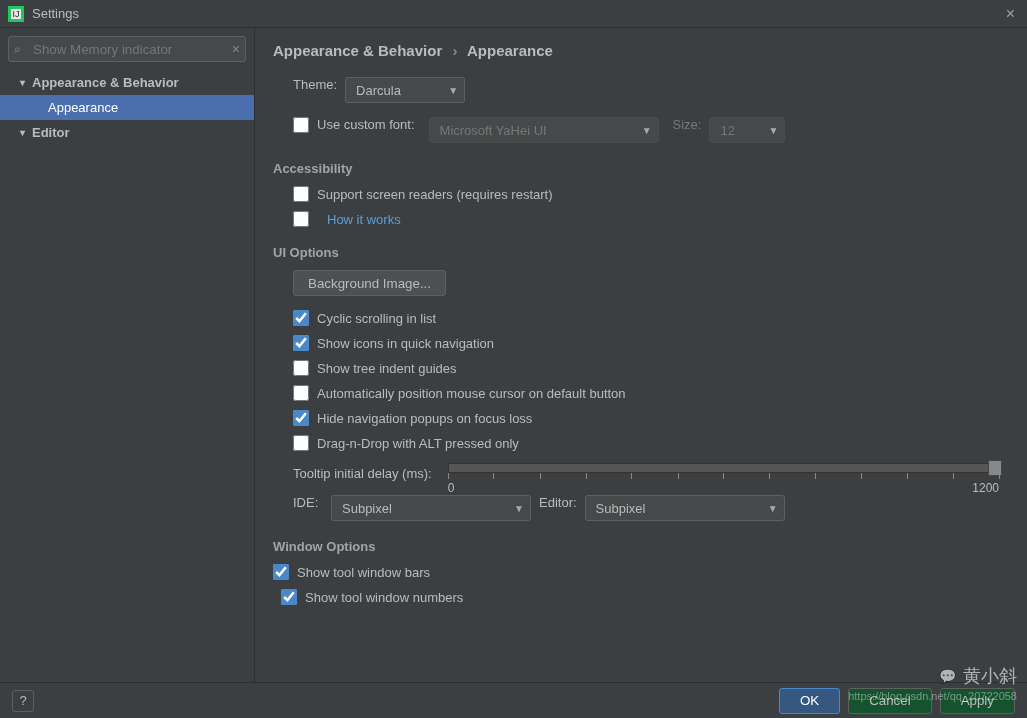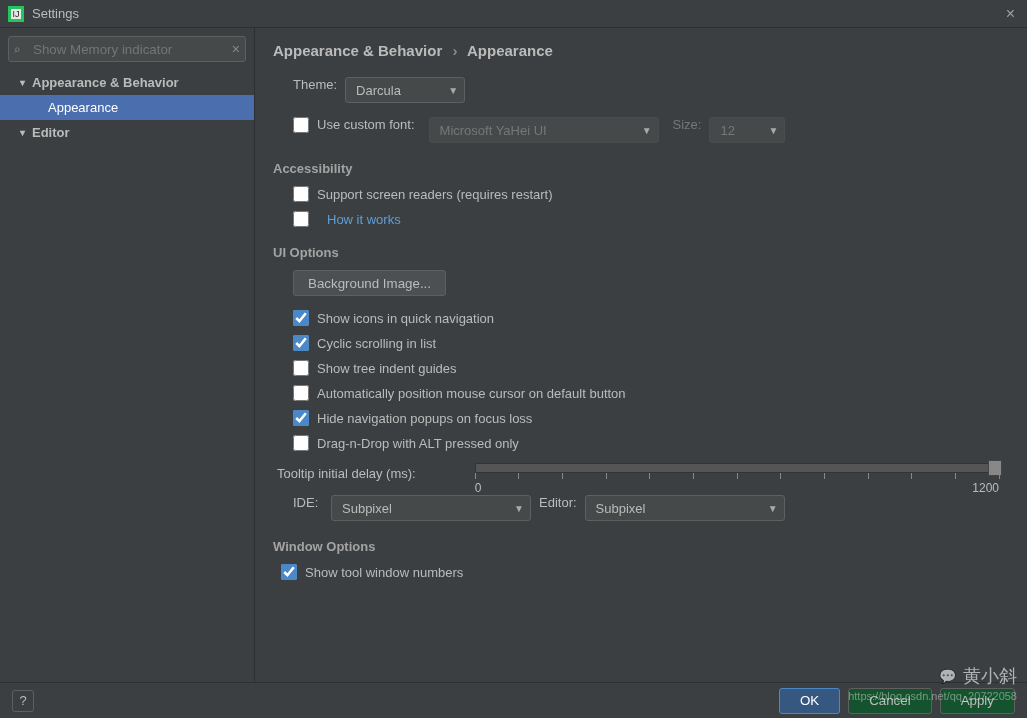--- a/index.html
+++ b/index.html
@@ -30,21 +30,21 @@
 .combo { display: flex; align-items: center; height: 26px; background: #45494a; border: 1px solid #5e6060; color: #bbbbbb; padding: 0 6px 0 10px; border-radius: 3px; cursor: pointer; }
 .combo .val { flex: 1; }
 .combo .dd { font-size: 10px; color: #aaa; margin-left: 8px; }
 .combo.disabled { color: #777; border-color: #4a4c4d; }
 .chk { display: flex; align-items: flex-end; margin-left: 20px; margin-bottom: 9px; }
 .chk input { width: 16px; height: 16px; margin-right: 8px; accent-color: #4a88c7; }
 .chk label { color: #bbbbbb; }
 .section { color: #a3a3a3; margin: 18px 0 10px 0; font-weight: bold; }
 .btn { display: inline-flex; align-items: center; height: 26px; background: #4c5052; border: 1px solid #5e6060; color: #bbbbbb; padding: 0 14px; border-radius: 3px; cursor: pointer; }
 .link { color: #5b9fd9; cursor: pointer; margin-left: 10px; }
-.slider-row { display: flex; align-items: flex-start; margin-left: 4px; gap: 43px; }
+.slider-row { display: flex; align-items: flex-start; margin-left: 20px; }
 .slider-lbl { margin-right: 16px; margin-top: 6px; }
 .slider-box { flex: 1; }
 .slider { position: relative; height: 10px; background: #555; border: 1px solid #333; margin-top: 3px; margin-right: 10px; }
 .slider .handle { position: absolute; right: -4px; top: -4px; width: 14px; height: 16px; background: #888; border: 1px solid #444; }
 .ticks { position: relative; height: 8px; margin-right: 10px; }
 .ticks .t { position: absolute; width: 1px; height: 6px; background: #888; top: 0; }
 .tickl { display: flex; justify-content: space-between; font-size: 12px; color: #bbb; margin-right: 10px; }
 .two-col { display: flex; gap: 120px; }
 .two-col .col { flex: 1; }
 .footer { height: 36px; display: flex; align-items: center; border-top: 1px solid #2d2f30; padding: 0 12px; background: #3c3f41; }
@@ -124,25 +124,25 @@
       <input type="checkbox" style="">
       <span class="link">How it works</span>
     </div>
 
     <div class="section">UI Options</div>
     <div class="row indent">
       <button class="btn">Background Image...</button>
     </div>
     <div class="chk">
       <input type="checkbox" checked="" style="">
+      <label>Cyclic scrolling in list</label>
+    </div>
+    <div class="chk">
+      <input type="checkbox" checked="" style="">
       <label>Show icons in quick navigation</label>
-    </div>
-    <div class="chk">
-      <input type="checkbox" checked="" style="">
-      <label>Cyclic scrolling in list</label>
     </div>
     <div class="chk">
       <input type="checkbox" style="">
       <label>Show tree indent guides</label>
     </div>
     <div class="chk">
       <input type="checkbox" style="">
       <label>Automatically position mouse cursor on default button</label>
     </div>
     <div class="chk">
@@ -191,20 +191,24 @@
       <span class="lbl" style="margin-left:8px">Editor:</span>
       <div class="combo" style="width:200px">
         <span class="val">Subpixel</span>
         <span class="dd">▼</span>
       </div>
     </div>
 
     <div class="section">Window Options</div>
     <div class="two-col">
       <div class="col">
+        <div class="chk" style="margin-left:0">
+          <input type="checkbox" checked="" style="">
+          <label>Show tool window bars</label>
+        </div>
         <div class="chk" style="margin-left:8px">
           <input type="checkbox" checked="" style="">
           <label>Show tool window numbers</label>
         </div>
       </div>
     </div>
   </div>
 </div>
 
 <div class="footer">

